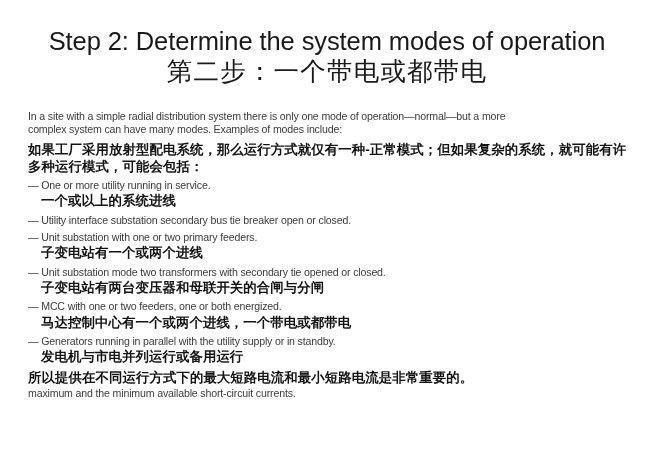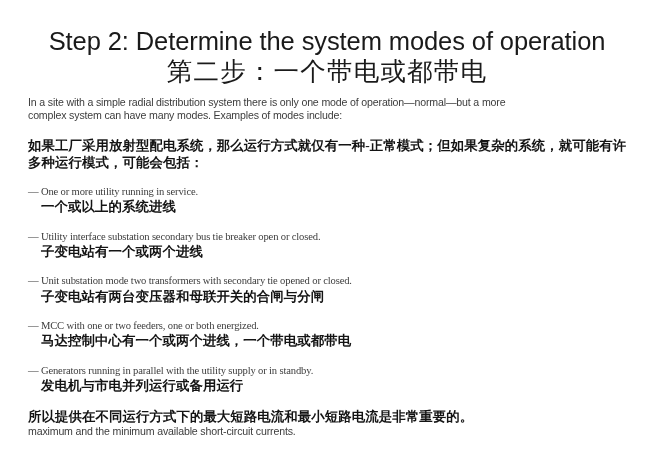--- a/index.html
+++ b/index.html
@@ -45,21 +45,21 @@
     font-weight: 400;
     color: #1a1a1a;
     letter-spacing: 1.2px;
     white-space: nowrap;
   }
 
   
   #body-block {
     position: absolute;
     left: 28px;
-    top: 96px;
+    top: 110px;
     width: 600px;
   }
   .ln {
     white-space: nowrap;
   }
   .en {
     font-family: "Liberation Sans", sans-serif;
     font-size: 10.6px;
     line-height: 13.3px;
     font-weight: 400;
@@ -74,21 +74,21 @@
     color: #141414;
     letter-spacing: 0.1px;
   }
   .bullet-en {
     text-indent: 0px;
     padding-left: 0px;
   }
   .indent-zh {
     padding-left: 13px;
   }
-  .gap-sm { margin-top: 14px; font-family: Liberation Serif, serif; }
+  .gap-sm { margin-top: 4px; }
 </style>
 </head>
 <body>
 
 <div id="slide">
 
   <div id="title-block">
     <div class="title-en">Step 2: Determine the system modes of operation</div>
     <div class="title-zh">第二步：一个带电或都带电</div>
   </div>
@@ -98,20 +98,21 @@
     <div class="ln en">In a site with a simple radial distribution system there is only one mode of operation—normal—but a more</div>
     <div class="ln en">complex system can have many modes. Examples of modes include:</div>
     <div class="ln zh gap-sm">如果工厂采用放射型配电系统，那么运行方式就仅有一种-正常模式；但如果复杂的系统，就可能有许</div>
     <div class="ln zh">多种运行模式，可能会包括：</div>
 
     <div class="ln en bullet-en gap-sm">— One or more utility running in service.</div>
     <div class="ln zh indent-zh">一个或以上的系统进线</div>
 
     <div class="ln en bullet-en gap-sm">— Utility interface substation secondary bus tie breaker open or closed.</div>
 
+    <div class="ln en bullet-en gap-sm">— Unit substation with one or two primary feeders.</div>
     <div class="ln zh indent-zh">子变电站有一个或两个进线</div>
 
     <div class="ln en bullet-en gap-sm">— Unit substation mode two transformers with secondary tie opened or closed.</div>
     <div class="ln zh indent-zh">子变电站有两台变压器和母联开关的合闸与分闸</div>
 
     <div class="ln en bullet-en gap-sm">— MCC with one or two feeders, one or both energized.</div>
     <div class="ln zh indent-zh">马达控制中心有一个或两个进线，一个带电或都带电</div>
 
     <div class="ln en bullet-en gap-sm">— Generators running in parallel with the utility supply or in standby.</div>
     <div class="ln zh indent-zh">发电机与市电并列运行或备用运行</div>

